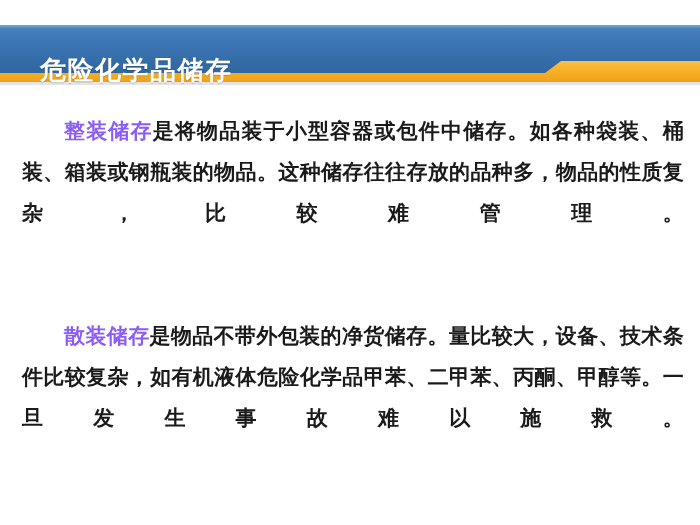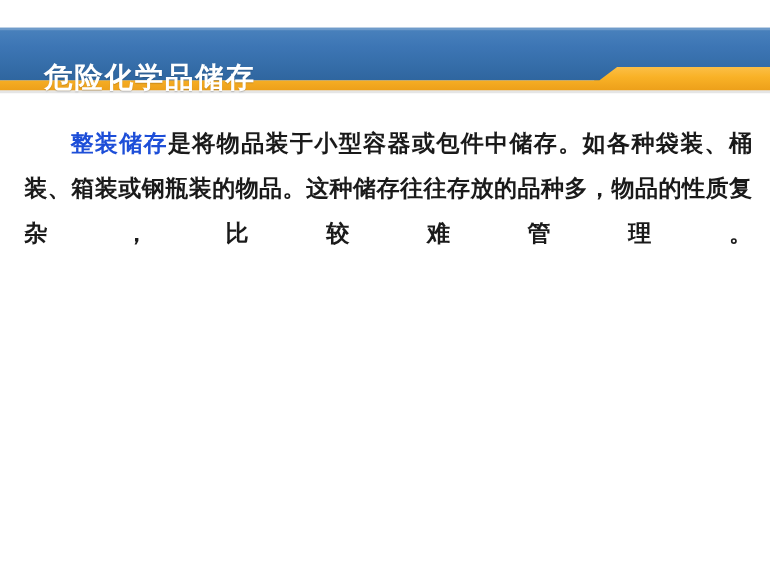--- a/index.html
+++ b/index.html
@@ -95,21 +95,21 @@
     line-height: 41px;
     text-align: justify;
     text-justify: inter-ideograph;
     text-indent: 42px;
     letter-spacing: 0.3px;
   }
   .para + .para {
     margin-top: 41px;
   }
   .para .kw {
-    color: #1d4ed8;
+    color: #8b5cf6;
   }
   
   .para::after {
     content: "";
     display: inline-block;
     width: 100%;
   }
 </style>
 </head>
 <body>
@@ -147,16 +147,17 @@
       </svg>
     </div>
 
     <div class="header-title">危险化学品储存</div>
   </div>
 
   <div class="body-area">
 
     <p class="para"><span class="kw">整装储存</span><span>是将物品装于小型容器或包件中储存。如各种袋装、桶装、箱装或钢瓶装的物品。这种储存往往存放的品种多，物品的性质复杂，比较难管理。</span></p>
 
+    <p class="para"><span class="kw">散装储存</span><span>是物品不带外包装的净货储存。量比较大，设备、技术条件比较复杂，如有机液体危险化学品甲苯、二甲苯、丙酮、甲醇等。一旦发生事故难以施救。</span></p>
 
   </div>
 
 </div>
 
 </body></html>

